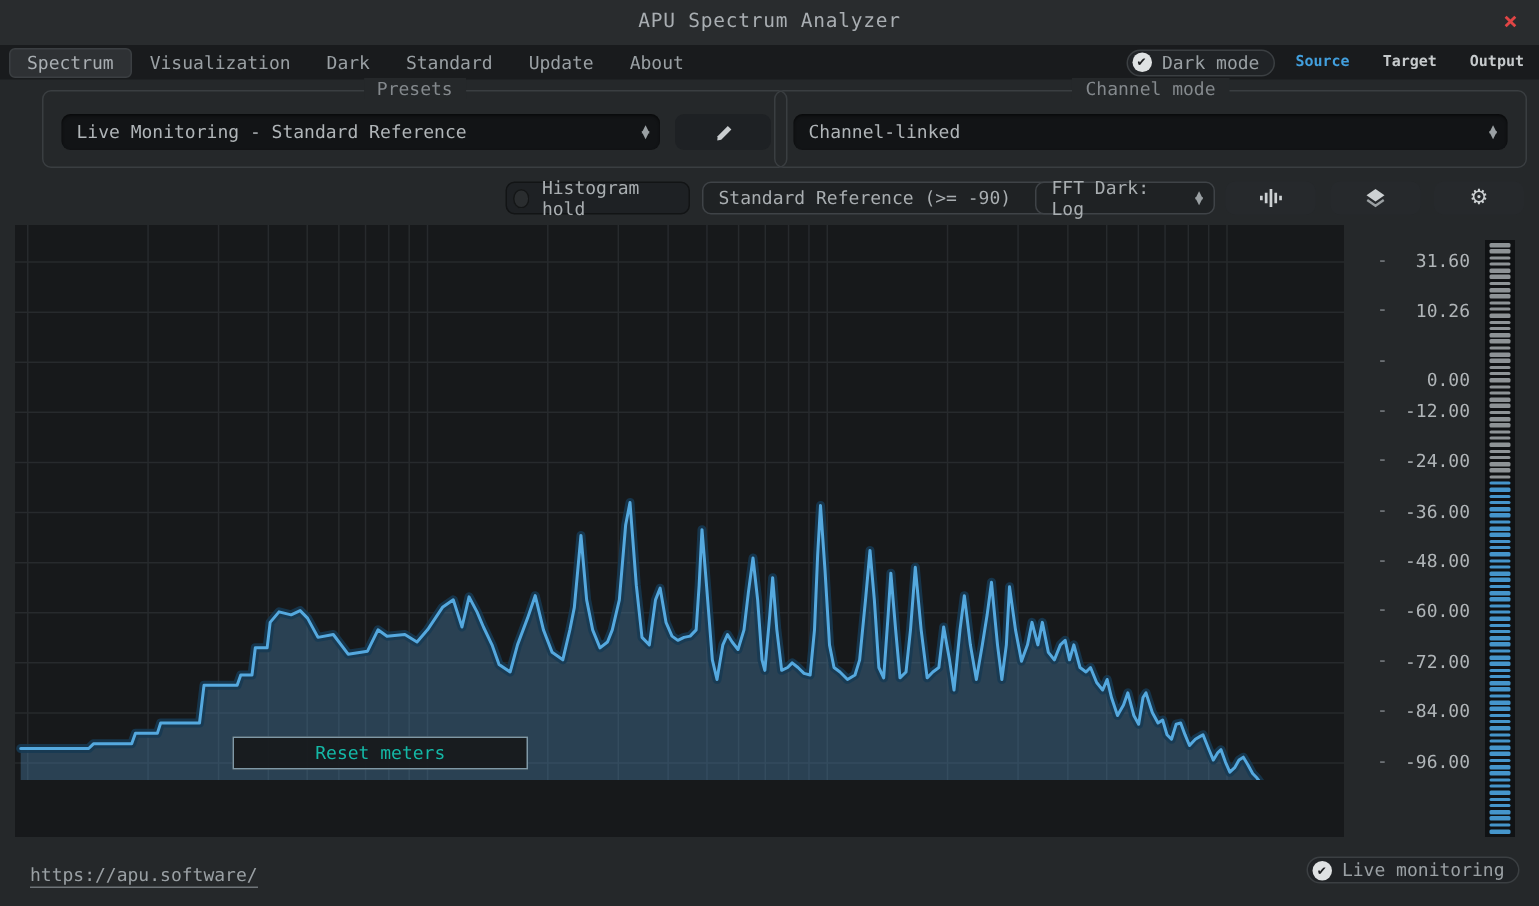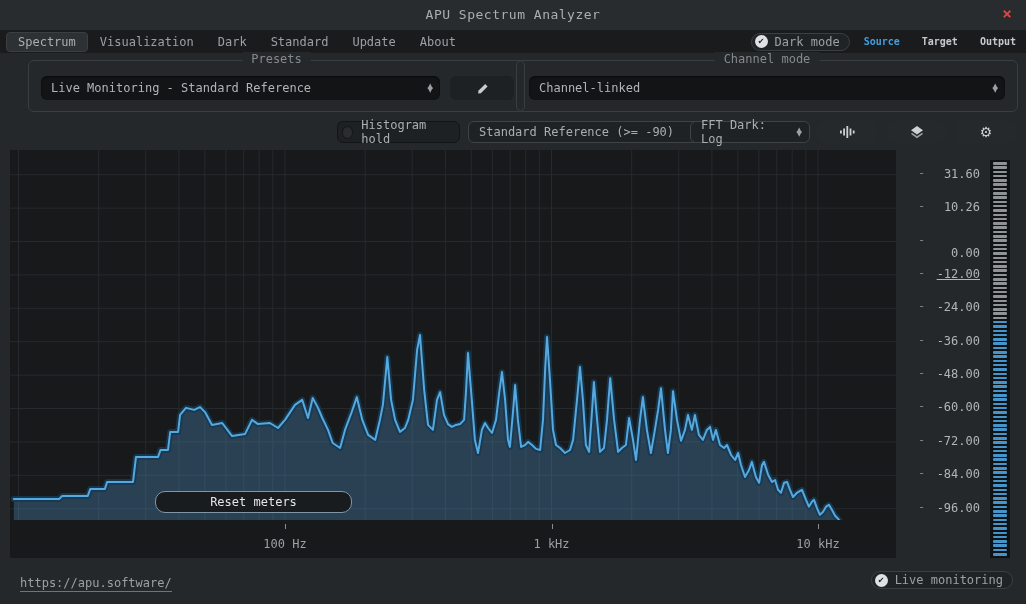--- a/index.html
+++ b/index.html
@@ -49,22 +49,22 @@
            padding:0 10px 0 4px;box-sizing:border-box;}
   .tb-select{position:absolute;height:22px;background:#1f2224;border:1px solid #3f4347;border-radius:6px;
              font-size:12px;color:#a9aeb1;display:flex;align-items:center;
              padding:0 22px 0 10px;box-sizing:border-box;}
   .tb-icon{position:absolute;height:22px;width:60px;background:#26292c;border-radius:6px;
            display:flex;align-items:center;justify-content:center;color:#cdd1d3;}
 
   
   .chart{position:absolute;left:10px;top:150px;width:886px;height:408px;background:#17191b;}
   .chart svg{display:block;}
-  .overlay-btn{position:absolute;height:22px;background:rgba(23,25,27,.92);border-radius:10px;
-               font-size:12px;color:#e5e5e5;display:flex;align-items:center;justify-content:center;
+  .overlay-btn{position:absolute;height:22px;background:rgba(23,25,27,.92);border-radius:0;
+               font-size:12px;color:#14b8a6;display:flex;align-items:center;justify-content:center;
                box-sizing:border-box;}
   .btn-reset{left:145px;top:341px;width:197px;border:1px solid #7f98a6;}
   .btn-open{left:623px;top:341px;width:139px;border:1px solid #6a7074;}
   .xaxis{position:absolute;left:0;top:370px;width:886px;height:38px;}
   .xtick{position:absolute;top:4px;width:1px;height:5px;background:#8a8f92;}
   .xlabel{position:absolute;top:17px;transform:translateX(-50%);font-size:12px;color:#9ba0a4;white-space:nowrap;}
 
   
   .ylabels{position:absolute;left:896px;top:150px;width:92px;height:370px;}
   .yrow{position:absolute;right:8px;height:16px;font-size:12px;color:#b0b5b8;}
@@ -182,39 +182,31 @@
   <div class="chart">
     <svg id="plot" width="886" height="370" viewBox="0 0 886 370">
         <rect x="0" y="0" width="886" height="370" fill="#17191b"></rect>
         <path d="M8.5 0 V370 M88.7 0 V370 M135.7 0 V370 M168.9 0 V370 M194.8 0 V370 M215.9 0 V370 M233.7 0 V370 M249.2 0 V370 M262.8 0 V370 M275.0 0 V370 M355.2 0 V370 M402.2 0 V370 M435.4 0 V370 M461.3 0 V370 M482.4 0 V370 M500.2 0 V370 M515.7 0 V370 M529.3 0 V370 M541.5 0 V370 M621.7 0 V370 M668.7 0 V370 M701.9 0 V370 M727.8 0 V370 M748.9 0 V370 M766.7 0 V370 M782.2 0 V370 M795.8 0 V370 M808.0 0 V370 " stroke="#272a2d" stroke-width="1" fill="none"></path>
         <path d="M0 24.7 H886 M0 58.1 H886 M0 91.5 H886 M0 124.9 H886 M0 158.3 H886 M0 191.7 H886 M0 225.1 H886 M0 258.5 H886 M0 291.9 H886 M0 325.3 H886 M0 358.7 H886 " stroke="#272a2d" stroke-width="1" fill="none"></path>
         <path d="M3.8 349.0 L49.1 349.0 L52.3 345.9 L77.8 345.9 L80.3 338.9 L94.9 338.9 L97.1 332.0 L123.0 332.0 L126.0 306.9 L148.1 306.9 L150.5 300.0 L158.0 300.0 L160.2 281.9 L168.1 281.9 L170.1 264.9 L176.0 257.9 L184.1 259.9 L190.1 257.1 L195.0 262.1 L202.0 274.9 L212.2 273.0 L222.1 286.1 L235.0 284.1 L242.0 269.9 L248.0 274.1 L259.9 273.0 L268.0 278.0 L275.0 269.9 L285.0 254.9 L292.2 249.9 L298.0 268.0 L302.7 247.9 L308.0 257.9 L312.3 268.0 L318.0 279.9 L322.7 293.0 L330.1 298.0 L335.0 279.9 L341.7 262.1 L346.8 247.1 L352.3 269.9 L358.1 284.9 L365.2 289.9 L369.9 269.9 L372.9 254.9 L377.3 207.0 L381.1 249.9 L385.1 269.9 L390.0 281.9 L395.0 278.0 L398.2 269.9 L402.9 249.9 L407.1 200.0 L410.0 185.0 L414.2 240.1 L418.0 274.9 L422.9 279.9 L427.0 249.9 L430.1 242.1 L434.0 264.9 L438.0 274.1 L441.9 276.9 L446.0 274.9 L450.1 274.1 L454.1 269.9 L456.1 240.1 L458.0 203.1 L461.0 240.1 L464.9 289.9 L468.0 303.0 L471.9 279.9 L475.0 273.0 L478.1 278.0 L482.0 283.0 L486.0 269.9 L488.9 245.1 L492.0 222.0 L495.1 249.9 L498.0 289.9 L499.9 296.9 L503.2 259.9 L505.1 235.1 L507.9 269.9 L511.1 296.9 L515.1 295.0 L518.1 291.9 L522.0 295.0 L526.0 298.9 L530.1 300.0 L533.0 269.9 L535.1 220.1 L537.0 187.0 L540.0 230.1 L543.0 279.9 L546.0 295.0 L550.0 298.0 L555.0 303.0 L560.0 300.0 L563.1 289.9 L567.0 249.9 L570.0 217.0 L572.9 249.9 L575.9 295.0 L579.1 301.9 L582.1 259.9 L583.9 232.1 L587.1 269.9 L590.0 301.9 L594.0 298.0 L597.0 269.9 L600.2 228.2 L604.1 269.9 L608.1 301.9 L611.9 298.0 L615.9 295.0 L619.1 268.0 L623.0 289.9 L626.0 310.0 L630.0 269.9 L632.9 247.1 L636.9 279.9 L640.9 303.0 L644.9 279.9 L648.1 259.9 L651.0 238.2 L655.0 279.9 L657.9 303.0 L660.9 279.9 L663.0 241.2 L667.0 269.9 L671.0 290.8 L675.0 279.9 L678.0 264.9 L681.9 279.9 L684.9 264.9 L688.9 284.9 L692.9 289.9 L696.9 279.9 L700.1 276.9 L703.0 289.9 L705.9 279.9 L710.0 295.0 L714.0 298.0 L717.0 295.0 L721.1 305.0 L725.1 310.0 L728.1 303.0 L731.0 315.0 L735.0 327.0 L739.0 320.0 L741.9 311.9 L745.9 327.0 L749.1 332.8 L752.0 315.0 L754.0 311.9 L758.2 325.0 L762.0 332.0 L765.1 330.0 L768.0 339.8 L771.0 342.8 L774.1 332.8 L777.1 332.0 L780.0 339.8 L783.0 347.0 L786.9 342.8 L790.1 340.9 L792.0 339.8 L796.0 349.8 L798.9 356.7 L801.9 351.7 L804.0 349.8 L806.9 357.9 L809.9 364.8 L813.1 361.8 L816.0 356.7 L818.9 354.8 L821.9 359.8 L825.1 365.7 L828.0 368.7 L830.9 372.6 L830.9 370 L3.8 370 Z" fill="rgba(73,131,175,0.38)" stroke="none"></path>
         <path d="M3.8 349.0 L49.1 349.0 L52.3 345.9 L77.8 345.9 L80.3 338.9 L94.9 338.9 L97.1 332.0 L123.0 332.0 L126.0 306.9 L148.1 306.9 L150.5 300.0 L158.0 300.0 L160.2 281.9 L168.1 281.9 L170.1 264.9 L176.0 257.9 L184.1 259.9 L190.1 257.1 L195.0 262.1 L202.0 274.9 L212.2 273.0 L222.1 286.1 L235.0 284.1 L242.0 269.9 L248.0 274.1 L259.9 273.0 L268.0 278.0 L275.0 269.9 L285.0 254.9 L292.2 249.9 L298.0 268.0 L302.7 247.9 L308.0 257.9 L312.3 268.0 L318.0 279.9 L322.7 293.0 L330.1 298.0 L335.0 279.9 L341.7 262.1 L346.8 247.1 L352.3 269.9 L358.1 284.9 L365.2 289.9 L369.9 269.9 L372.9 254.9 L377.3 207.0 L381.1 249.9 L385.1 269.9 L390.0 281.9 L395.0 278.0 L398.2 269.9 L402.9 249.9 L407.1 200.0 L410.0 185.0 L414.2 240.1 L418.0 274.9 L422.9 279.9 L427.0 249.9 L430.1 242.1 L434.0 264.9 L438.0 274.1 L441.9 276.9 L446.0 274.9 L450.1 274.1 L454.1 269.9 L456.1 240.1 L458.0 203.1 L461.0 240.1 L464.9 289.9 L468.0 303.0 L471.9 279.9 L475.0 273.0 L478.1 278.0 L482.0 283.0 L486.0 269.9 L488.9 245.1 L492.0 222.0 L495.1 249.9 L498.0 289.9 L499.9 296.9 L503.2 259.9 L505.1 235.1 L507.9 269.9 L511.1 296.9 L515.1 295.0 L518.1 291.9 L522.0 295.0 L526.0 298.9 L530.1 300.0 L533.0 269.9 L535.1 220.1 L537.0 187.0 L540.0 230.1 L543.0 279.9 L546.0 295.0 L550.0 298.0 L555.0 303.0 L560.0 300.0 L563.1 289.9 L567.0 249.9 L570.0 217.0 L572.9 249.9 L575.9 295.0 L579.1 301.9 L582.1 259.9 L583.9 232.1 L587.1 269.9 L590.0 301.9 L594.0 298.0 L597.0 269.9 L600.2 228.2 L604.1 269.9 L608.1 301.9 L611.9 298.0 L615.9 295.0 L619.1 268.0 L623.0 289.9 L626.0 310.0 L630.0 269.9 L632.9 247.1 L636.9 279.9 L640.9 303.0 L644.9 279.9 L648.1 259.9 L651.0 238.2 L655.0 279.9 L657.9 303.0 L660.9 279.9 L663.0 241.2 L667.0 269.9 L671.0 290.8 L675.0 279.9 L678.0 264.9 L681.9 279.9 L684.9 264.9 L688.9 284.9 L692.9 289.9 L696.9 279.9 L700.1 276.9 L703.0 289.9 L705.9 279.9 L710.0 295.0 L714.0 298.0 L717.0 295.0 L721.1 305.0 L725.1 310.0 L728.1 303.0 L731.0 315.0 L735.0 327.0 L739.0 320.0 L741.9 311.9 L745.9 327.0 L749.1 332.8 L752.0 315.0 L754.0 311.9 L758.2 325.0 L762.0 332.0 L765.1 330.0 L768.0 339.8 L771.0 342.8 L774.1 332.8 L777.1 332.0 L780.0 339.8 L783.0 347.0 L786.9 342.8 L790.1 340.9 L792.0 339.8 L796.0 349.8 L798.9 356.7 L801.9 351.7 L804.0 349.8 L806.9 357.9 L809.9 364.8 L813.1 361.8 L816.0 356.7 L818.9 354.8 L821.9 359.8 L825.1 365.7 L828.0 368.7 L830.9 372.6 " fill="none" stroke="rgba(22,58,82,0.85)" stroke-width="6" stroke-linejoin="round" stroke-linecap="round"></path>
         <path d="M3.8 349.0 L49.1 349.0 L52.3 345.9 L77.8 345.9 L80.3 338.9 L94.9 338.9 L97.1 332.0 L123.0 332.0 L126.0 306.9 L148.1 306.9 L150.5 300.0 L158.0 300.0 L160.2 281.9 L168.1 281.9 L170.1 264.9 L176.0 257.9 L184.1 259.9 L190.1 257.1 L195.0 262.1 L202.0 274.9 L212.2 273.0 L222.1 286.1 L235.0 284.1 L242.0 269.9 L248.0 274.1 L259.9 273.0 L268.0 278.0 L275.0 269.9 L285.0 254.9 L292.2 249.9 L298.0 268.0 L302.7 247.9 L308.0 257.9 L312.3 268.0 L318.0 279.9 L322.7 293.0 L330.1 298.0 L335.0 279.9 L341.7 262.1 L346.8 247.1 L352.3 269.9 L358.1 284.9 L365.2 289.9 L369.9 269.9 L372.9 254.9 L377.3 207.0 L381.1 249.9 L385.1 269.9 L390.0 281.9 L395.0 278.0 L398.2 269.9 L402.9 249.9 L407.1 200.0 L410.0 185.0 L414.2 240.1 L418.0 274.9 L422.9 279.9 L427.0 249.9 L430.1 242.1 L434.0 264.9 L438.0 274.1 L441.9 276.9 L446.0 274.9 L450.1 274.1 L454.1 269.9 L456.1 240.1 L458.0 203.1 L461.0 240.1 L464.9 289.9 L468.0 303.0 L471.9 279.9 L475.0 273.0 L478.1 278.0 L482.0 283.0 L486.0 269.9 L488.9 245.1 L492.0 222.0 L495.1 249.9 L498.0 289.9 L499.9 296.9 L503.2 259.9 L505.1 235.1 L507.9 269.9 L511.1 296.9 L515.1 295.0 L518.1 291.9 L522.0 295.0 L526.0 298.9 L530.1 300.0 L533.0 269.9 L535.1 220.1 L537.0 187.0 L540.0 230.1 L543.0 279.9 L546.0 295.0 L550.0 298.0 L555.0 303.0 L560.0 300.0 L563.1 289.9 L567.0 249.9 L570.0 217.0 L572.9 249.9 L575.9 295.0 L579.1 301.9 L582.1 259.9 L583.9 232.1 L587.1 269.9 L590.0 301.9 L594.0 298.0 L597.0 269.9 L600.2 228.2 L604.1 269.9 L608.1 301.9 L611.9 298.0 L615.9 295.0 L619.1 268.0 L623.0 289.9 L626.0 310.0 L630.0 269.9 L632.9 247.1 L636.9 279.9 L640.9 303.0 L644.9 279.9 L648.1 259.9 L651.0 238.2 L655.0 279.9 L657.9 303.0 L660.9 279.9 L663.0 241.2 L667.0 269.9 L671.0 290.8 L675.0 279.9 L678.0 264.9 L681.9 279.9 L684.9 264.9 L688.9 284.9 L692.9 289.9 L696.9 279.9 L700.1 276.9 L703.0 289.9 L705.9 279.9 L710.0 295.0 L714.0 298.0 L717.0 295.0 L721.1 305.0 L725.1 310.0 L728.1 303.0 L731.0 315.0 L735.0 327.0 L739.0 320.0 L741.9 311.9 L745.9 327.0 L749.1 332.8 L752.0 315.0 L754.0 311.9 L758.2 325.0 L762.0 332.0 L765.1 330.0 L768.0 339.8 L771.0 342.8 L774.1 332.8 L777.1 332.0 L780.0 339.8 L783.0 347.0 L786.9 342.8 L790.1 340.9 L792.0 339.8 L796.0 349.8 L798.9 356.7 L801.9 351.7 L804.0 349.8 L806.9 357.9 L809.9 364.8 L813.1 361.8 L816.0 356.7 L818.9 354.8 L821.9 359.8 L825.1 365.7 L828.0 368.7 L830.9 372.6 " fill="none" stroke="#55a9df" stroke-width="2" stroke-linejoin="round" stroke-linecap="round"></path>
       </svg>
     <div class="overlay-btn btn-reset">Reset meters</div>
-    <div class="xaxis" id="xaxis">
-        <div class="xtick" style="left: 275px;"></div>
-        <div class="xlabel" style="left: 275px;">100 Hz</div>
-        <div class="xtick" style="left: 541.5px;"></div>
-        <div class="xlabel" style="left: 541.5px;">1 kHz</div>
-        <div class="xtick" style="left: 808px;"></div>
-        <div class="xlabel" style="left: 808px;">10 kHz</div>
-      </div>
   </div>
 
   <div class="ylabels" id="ylabels">
       <span class="ydash" style="top: 15.7008px;">-</span>
       <div class="yrow" style="top: 16.7008px;">31.60</div>
       <span class="ydash" style="top: 49.1004px;">-</span>
       <div class="yrow" style="top: 50.1004px;">10.26</div>
       <span class="ydash" style="top: 82.5px;">-</span>
       <div class="yrow" style="top: 72px; margin-top: 24px;">0.00</div>
       <span class="ydash" style="top: 115.9px;">-</span>
-      <div class="yrow" style="top: 116.9px; text-decoration: underline;">-12.00</div>
+      <div class="yrow" style="top: 116.9px;">-12.00</div>
       <span class="ydash" style="top: 149.299px;">-</span>
       <div class="yrow" style="top: 150.299px;">-24.00</div>
       <span class="ydash" style="top: 182.699px;">-</span>
       <div class="yrow" style="top: 183.699px;">-36.00</div>
       <span class="ydash" style="top: 216.098px;">-</span>
       <div class="yrow" style="top: 217.098px;">-48.00</div>
       <span class="ydash" style="top: 249.498px;">-</span>
       <div class="yrow" style="top: 250.498px;">-60.00</div>
       <span class="ydash" style="top: 282.898px;">-</span>
       <div class="yrow" style="top: 283.898px;">-72.00</div>

